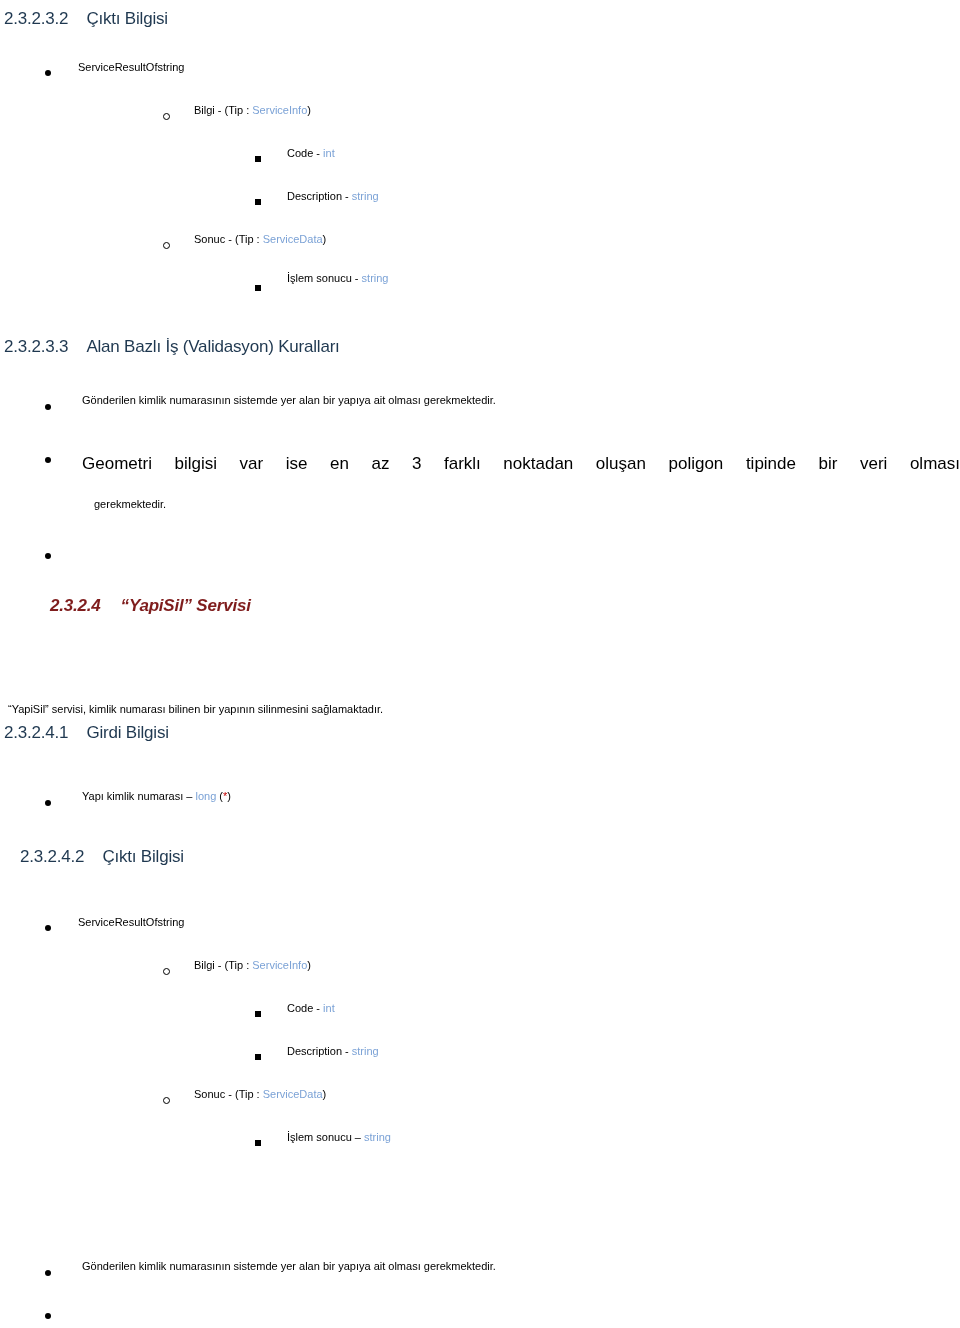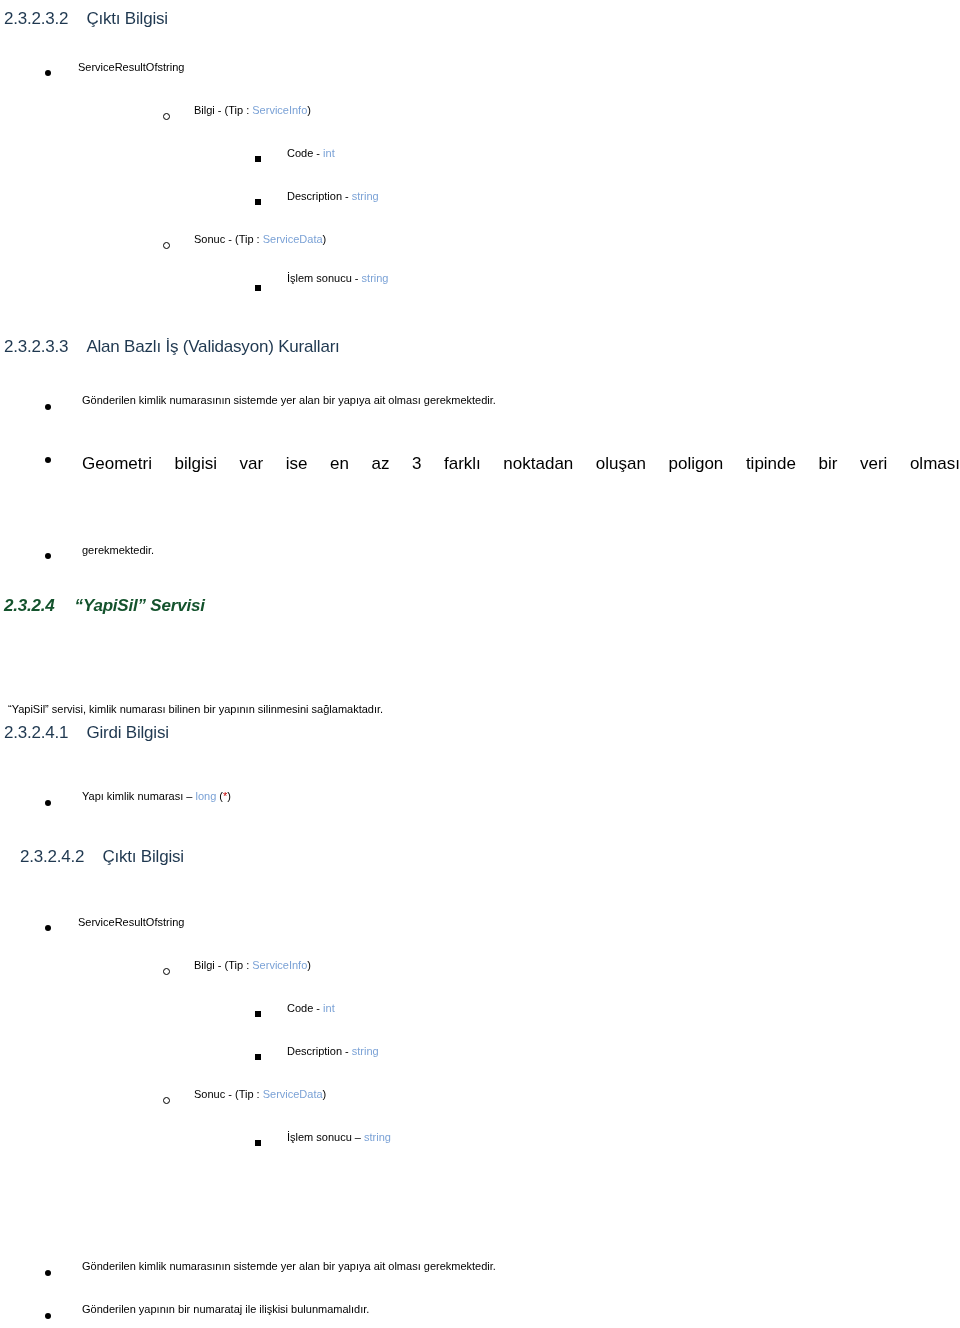--- a/index.html
+++ b/index.html
@@ -26,26 +26,27 @@
   .h-num {
     color: #1f3850;
     font-size: 17px;
     font-weight: 400;
     letter-spacing: -0.2px;
     white-space: nowrap;
   }
   .h-num .num { margin-right: 18px; }
 
   .h-service {
-    color: #14532d;
+    color: #7f1d1d;
     font-size: 17px;
     font-weight: bold;
     font-style: italic;
     letter-spacing: -0.2px;
     white-space: nowrap;
+    margin-left: 46px;
   }
   .h-service .num { margin-right: 20px; font-style: italic; }
 
   
   .row {
     position: absolute;
     font-size: 17px;
     line-height: 1.25;
     white-space: nowrap;
   }
@@ -116,21 +117,21 @@
 
   <div class="row h-num" style="left:4px; top:336px;">
     <span class="num">2.3.2.3.3</span><span>Alan Bazlı İş (Validasyon) Kuralları</span>
   </div>
 
   <span class="bullet-disc" style="left:45px; top:404px;"></span>
   <span class="txt" style="left:82px; top:394px;">Gönderilen kimlik numarasının sistemde yer alan bir yapıya ait olması gerekmektedir.</span>
 
   <span class="bullet-disc" style="left:45px; top:457px;"></span>
   <div class="just-block just-line1" style="left:82px; top:445px;">Geometri bilgisi var ise en az 3 farklı noktadan oluşan poligon tipinde bir veri olması</div>
-  <span class="txt" style="left:82px; top:498px;margin-top:46px;">gerekmektedir.</span>
+  <span class="txt" style="left:94px; top:498px;">gerekmektedir.</span>
 
   <span class="bullet-disc" style="left:45px; top:553px;"></span>
 
   <div class="row h-service" style="left:4px; top:595px;">
     <span class="num">2.3.2.4</span><span>“YapiSil” Servisi</span>
   </div>
 
   <span class="txt" style="left:8px; top:660px;margin-top:43px;">“YapiSil” servisi, kimlik numarası bilinen bir yapının silinmesini sağlamaktadır.</span>
 
   <div class="row h-num" style="left:4px; top:722px;">
@@ -160,15 +161,14 @@
   <span class="txt" style="left:194px; top:1088px;"><span>Sonuc -  (Tip : </span><span class="type-blue">ServiceData</span><span>)</span></span>
 
   <span class="bullet-square" style="left:255px; top:1140px;"></span>
   <span class="txt" style="left:287px; top:1131px;"><span>İşlem sonucu – </span><span class="type-blue">string</span></span>
 
 
   <span class="bullet-disc" style="left:45px; top:1270px;"></span>
   <span class="txt" style="left:82px; top:1260px;">Gönderilen kimlik numarasının sistemde yer alan bir yapıya ait olması gerekmektedir.</span>
 
   <span class="bullet-disc" style="left:45px; top:1313px;"></span>
-  <span class="txt" style="left:82px; top:1303px;">Gönderilen yapının bir numarataj ile ilişkisi bulunmamalıdır.</span>
 
 </div>
 
 </body></html>

